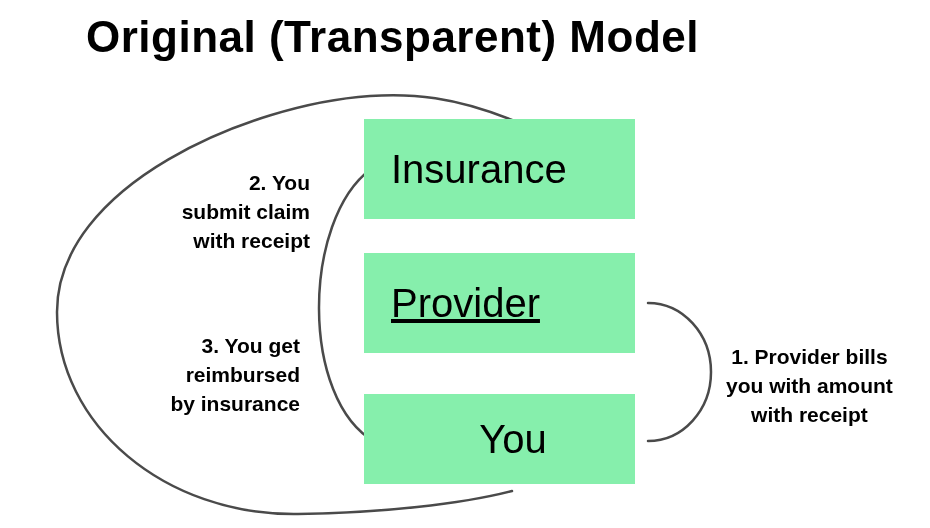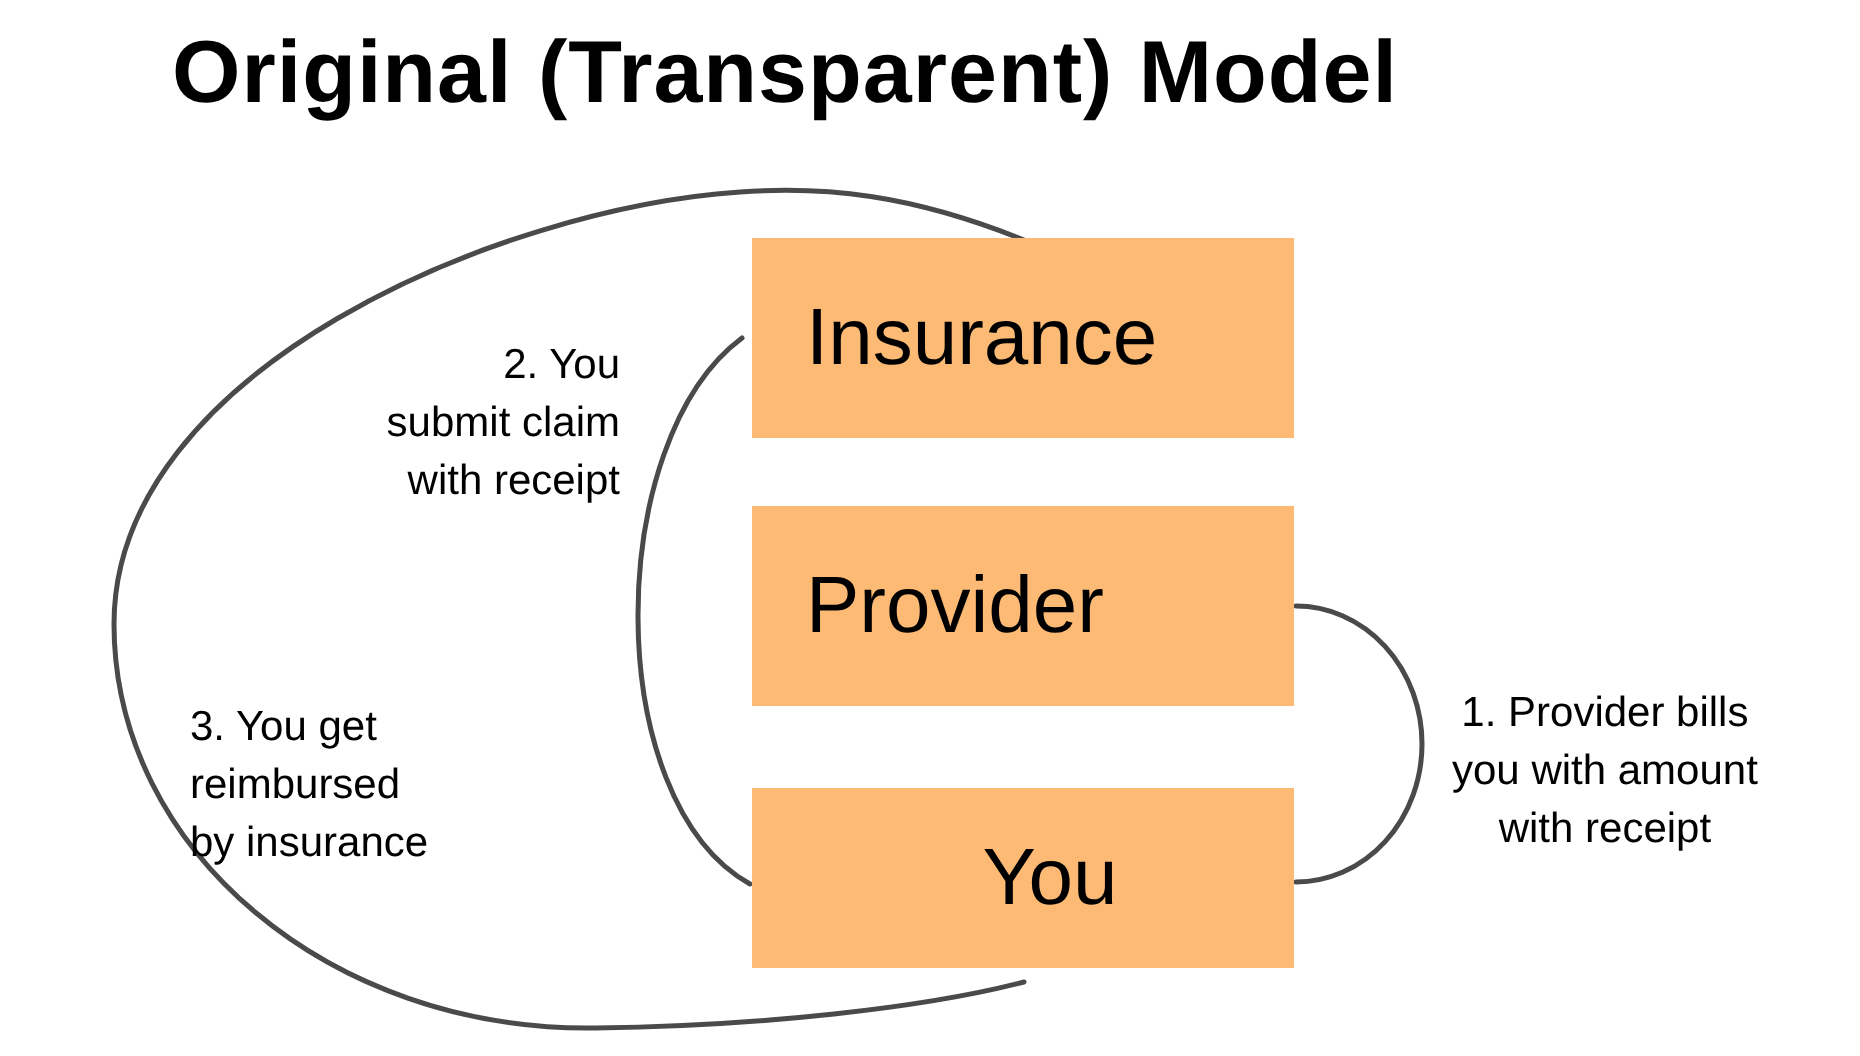--- a/index.html
+++ b/index.html
@@ -32,46 +32,46 @@
     width: 930px;
     height: 528px;
   }
   .connector-layer path {
     fill: none;
     stroke-width: 2.5;
     stroke-linecap: round;
   }
   .node {
     position: absolute;
-    left: 376px;
+    left: 364px;
     width: 271px;
     height: 100px;
-    background: #fdba74;
+    background: #86efac;
     display: flex;
     align-items: center;
     box-sizing: border-box;
     padding-left: 27px;
   }
   .node span {
     font-size: 40px;
     color: #000000;
     white-space: nowrap;
   }
   .node-insurance { top: 119px; }
-  .node-provider  { top: 253px; }
+  .node-provider  { top: 253px; text-decoration: underline; }
   .node-you       { top: 394px; height: 90px; justify-content: center; }
   .step-label {
     position: absolute;
     font-size: 21px;
     line-height: 29px;
     color: #000000;
   }
-  .step-label span { display: block; white-space: nowrap; }
+  .step-label span { display: block; white-space: nowrap; font-weight: bold; }
   .label-step2 { right: 620px; top: 168px; text-align: right; }
-  .label-step3 { left: 95px;  top: 349px; width: 205px; text-align: left; }
+  .label-step3 { left: 95px;  top: 331px; width: 205px; text-align: right; }
   .label-step1 { left: 726px; top: 342px; text-align: center; }
 </style>
 </head>
 <body>
 
 <div class="stage">
 
   <h1 class="title">Original (Transparent) Model</h1>
 
   <svg class="connector-layer" viewBox="0 0 930 528" xmlns="http://www.w3.org/2000/svg">

